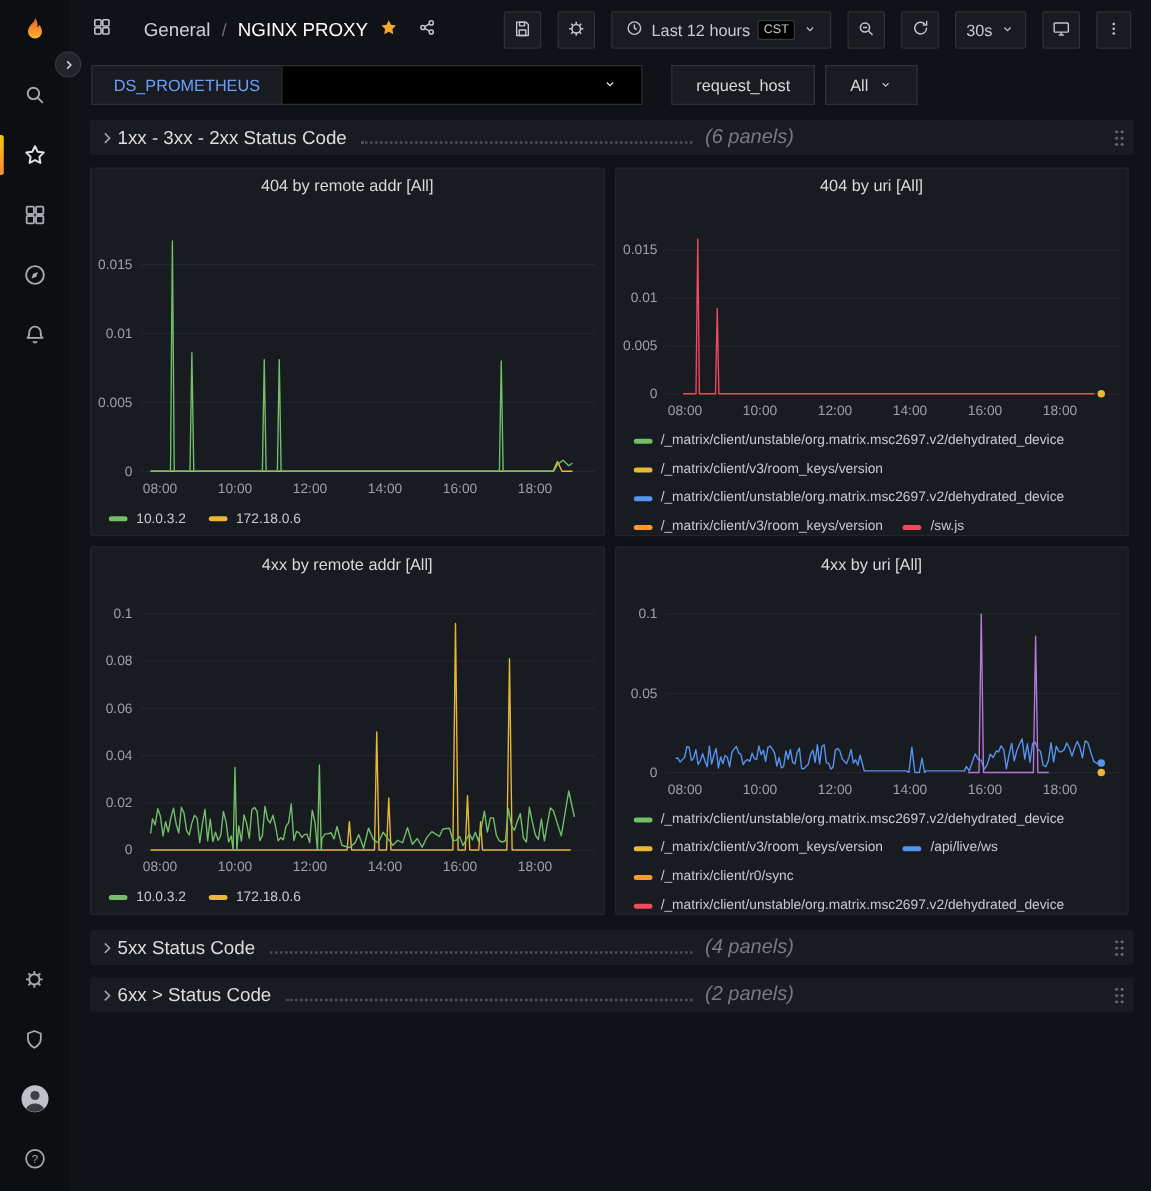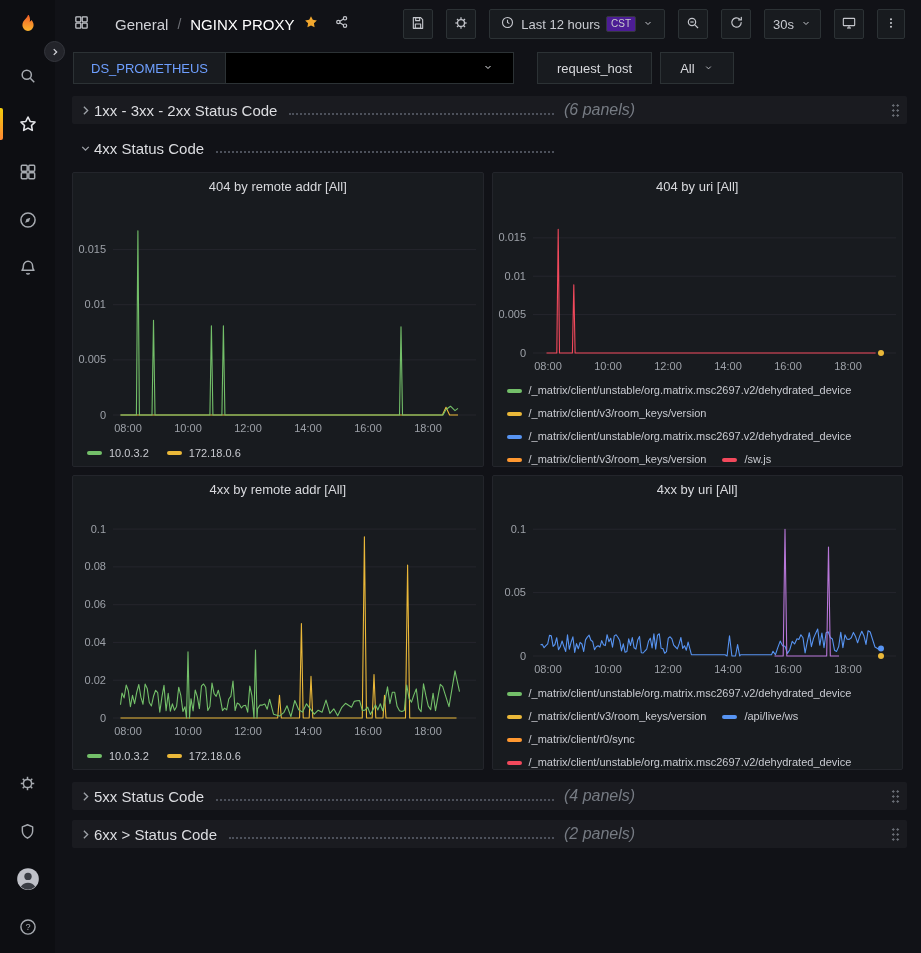--- a/index.html
+++ b/index.html
@@ -23,21 +23,21 @@
   .main { margin-left:55px; }
   .navbar { height:48px; display:flex; align-items:center; padding:0 16px 0 18px; }
   .crumb { display:flex; align-items:center; gap:9px; }
   .crumb .section { font-size:15px; color:#d0d1d6; cursor:pointer;margin-left:16px; }
   .crumb .sep { font-size:14px; color:#6e7076; }
   .crumb .dash-title { font-size:15px; font-weight:500; color:#ffffff; cursor:pointer; }
   .nav-right { margin-left:auto; display:flex; align-items:center; gap:13px; }
   .tb { height:30px; min-width:30px; padding:0 6px; background:#181b1f; border:1px solid #2c3235;
     border-radius:2px; display:flex; align-items:center; justify-content:center; gap:6px;
     color:#c9cbd1; font-size:13px; cursor:pointer; white-space:nowrap; }
-  .tz-badge { font-size:10px; color:#c7c9cc; background:#4c1d95; border:1px solid #35373e;
+  .tz-badge { font-size:10px; color:#c7c9cc; background:#000000; border:1px solid #35373e;
     border-radius:2px; padding:1px 4px; line-height:12px; }
 
   
   .subnav { height:40px; display:flex; align-items:center; padding:0 16px 0 18px; gap:0; }
   .var-label { height:32px; display:flex; align-items:center; padding:0 17px; background:#181b1f;
     border:1px solid #2c3235; border-right:none; font-size:13px; font-weight:500; color:#6e9fff; cursor:default; }
   .var-value { height:32px; display:flex; align-items:center; gap:8px; padding:0 19px;
     background:#181b1f; border:1px solid #2c3235; font-size:13px; color:#d8d9dd; cursor:pointer; }
   .var-value.redacted { width:289px; background:#000; justify-content:flex-end; }
   .var-gap { width:23px; }
@@ -325,31 +325,20 @@
           </svg>
       </span>
       <span class="title-wrap">
         <span class="row-title">1xx - 3xx - 2xx Status Code</span>
         <span class="leader"></span>
       </span>
       <span class="row-count">(6 panels)</span>
       <span class="row-grip"></span>
     </div>
 
-    <div class="row-head expanded">
-      <span class="row-chev">
-        <svg width="13" height="13" viewBox="0 0 24 24" fill="none" stroke="#9fa3a9" stroke-width="2.4">
-            <path d="M6 9l6 6 6-6"></path>
-          </svg>
-      </span>
-      <span class="title-wrap">
-        <span class="row-title">4xx Status Code</span>
-        <span class="leader"></span>
-      </span>
-    </div>
 
     <div class="grid">
         <div class="panel">
           <div class="panel-title">404 by remote addr [All]</div>
           <svg width="411" height="240" viewBox="0 0 411 240">
             <line x1="40" x2="403" y1="216.0" y2="216.0" stroke="#25262d" stroke-width="1"></line>
             <text x="33" y="219.5" text-anchor="end" font-size="11" fill="#9da1a8">0</text>
             <line x1="40" x2="403" y1="160.9" y2="160.9" stroke="#25262d" stroke-width="1"></line>
             <text x="33" y="164.4" text-anchor="end" font-size="11" fill="#9da1a8">0.005</text>
             <line x1="40" x2="403" y1="105.7" y2="105.7" stroke="#25262d" stroke-width="1"></line>

